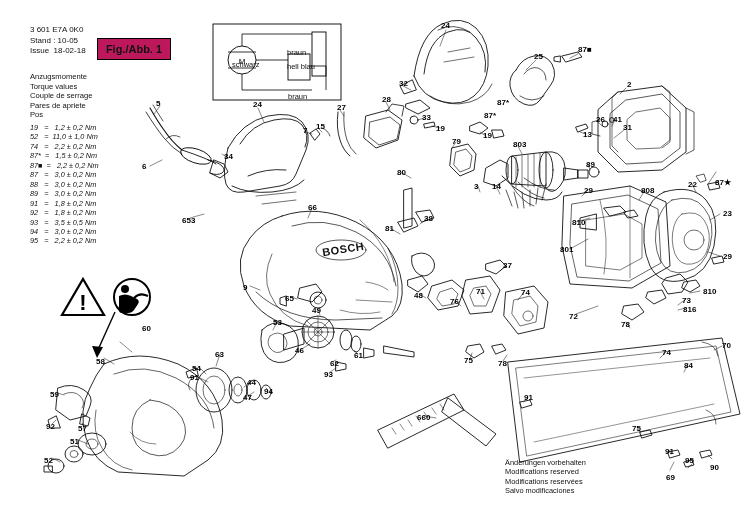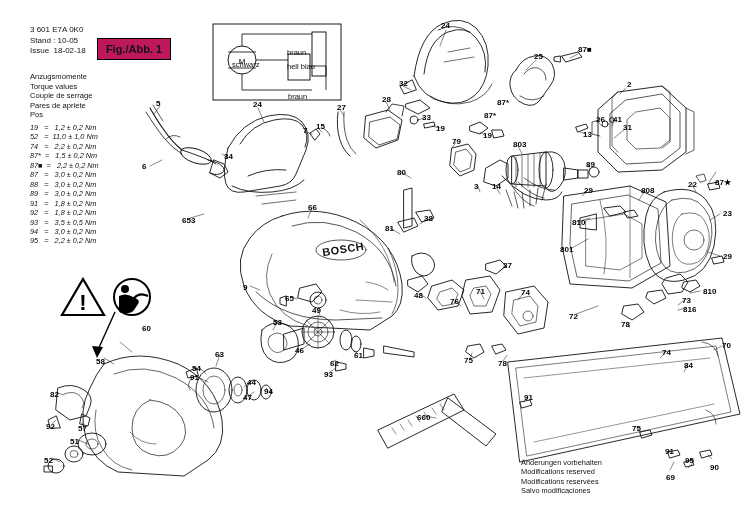--- a/index.html
+++ b/index.html
@@ -10,21 +10,21 @@
   #fig-box{left:97px;top:38px;width:72px;height:20px;border:1.4px solid #000;
            display:flex;align-items:center;justify-content:center;
            font-size:11px;font-weight:bold;background:#be185d;}
   #torque-list{left:30px;top:123px;}
   #torque-list div{font-size:7.3px;line-height:9.45px;white-space:pre;font-style:italic;}
   #pn-block{left:30px;top:25px;}
   #pn-block div{font-size:8px;line-height:10.6px;white-space:pre;}
   #anz-block{left:30px;top:72px;}
   #anz-block div{font-size:7.6px;line-height:9.6px;white-space:pre;}
   #notes{left:505px;top:458px;}
-  #notes div{font-size:7.4px;line-height:9.4px;white-space:pre;margin-left:16px;}
+  #notes div{font-size:7.4px;line-height:9.4px;white-space:pre;}
   .lbl{font-size:8px;font-weight:bold;color:#000;white-space:pre;}
   .warn-tri{left:60px;top:277px;width:46px;height:40px;}
   .hand-box{left:110px;top:277px;width:44px;height:40px;}
   svg{display:block;}
   .schematic{left:212px;top:18px;width:130px;height:85px;}
 </style>
 </head>
 <body>
 
 <div class="abs" id="pn-block">
@@ -475,21 +475,21 @@
     <div class="abs lbl" style="left: 324px; top: 370px;">93</div>
     <div class="abs lbl" style="left: 464px; top: 356px;">75</div>
     <div class="abs lbl" style="left: 498px; top: 359px;">78</div>
     <div class="abs lbl" style="left: 662px; top: 348px;">74</div>
     <div class="abs lbl" style="left: 684px; top: 361px;">84</div>
     <div class="abs lbl" style="left: 722px; top: 341px;">70</div>
     <div class="abs lbl" style="left: 190px; top: 373px;">91</div>
     <div class="abs lbl" style="left: 247px; top: 378px;">44</div>
     <div class="abs lbl" style="left: 243px; top: 393px;">47</div>
     <div class="abs lbl" style="left: 264px; top: 387px;">94</div>
-    <div class="abs lbl" style="left: 50px; top: 390px;">82</div>
+    <div class="abs lbl" style="left: 50px; top: 390px;">59</div>
     <div class="abs lbl" style="left: 46px; top: 422px;">92</div>
     <div class="abs lbl" style="left: 78px; top: 424px;">57</div>
     <div class="abs lbl" style="left: 70px; top: 437px;">51</div>
     <div class="abs lbl" style="left: 44px; top: 456px;">52</div>
     <div class="abs lbl" style="left: 417px; top: 413px;">660</div>
     <div class="abs lbl" style="left: 524px; top: 393px;">91</div>
     <div class="abs lbl" style="left: 632px; top: 424px;">75</div>
     <div class="abs lbl" style="left: 665px; top: 447px;">91</div>
     <div class="abs lbl" style="left: 710px; top: 463px;">90</div>
     <div class="abs lbl" style="left: 666px; top: 473px;">69</div>

